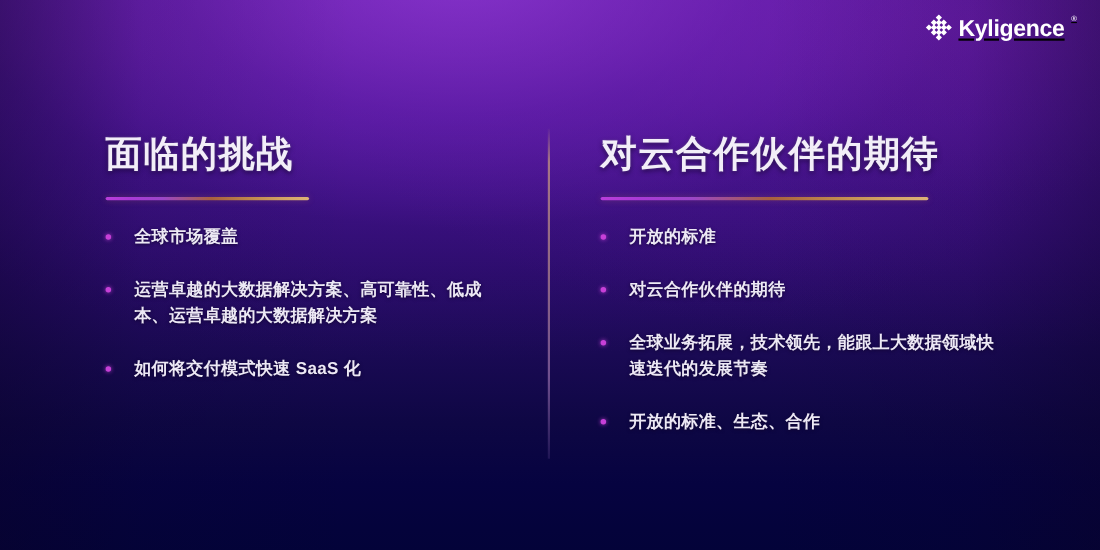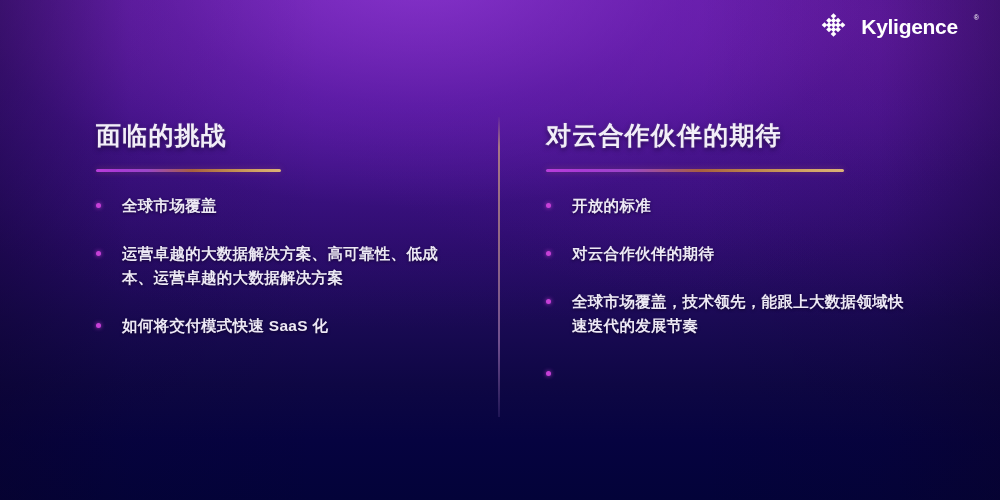--- a/index.html
+++ b/index.html
@@ -50,21 +50,22 @@
     pointer-events: none;
   }
 
   
   #logo {
     position: absolute;
     top: 13px;
     right: 22px;
     display: flex;
     align-items: center;
-    gap: 15px;
+    gap: 5px;
+    text-decoration: underline;
   }
   #logo .mark {
     width: 25px;
     height: 25px;
     display: block;
   }
   #logo .wordmark {
     color: #ffffff;
     font-size: 21px;
     font-weight: bold;
@@ -84,21 +85,21 @@
   
   .column {
     position: absolute;
     top: 120px;
   }
   #col-left  { left: 96px;  width: 372px; }
   #col-right { left: 546px; width: 372px; }
 
   .col-heading {
     color: #f2eef8;
-    font-size: 25px;
+    font-size: 33px;
     font-weight: bold;
     letter-spacing: 1.2px;
     line-height: 1.2;
     margin: 0;
     text-shadow: 0 2px 5px rgba(20, 0, 50, 0.75),
                  0 0 2px rgba(255,255,255,0.30);
   }
 
   .accent-rule {
     height: 3px;
@@ -218,21 +219,22 @@
       <li class="bullet-item">
         <span class="dot"></span>
         <span>开放的标准</span>
       </li>
       <li class="bullet-item">
         <span class="dot"></span>
         <span>对云合作伙伴的期待</span>
       </li>
       <li class="bullet-item">
         <span class="dot"></span>
-        <span>全球市场覆盖，技术领先，能跟上大数据领域快速迭代的发展节奏</span>
-      </li>
-      <li class="bullet-item">
-        <span class="dot"></span>
+        <span>全球业务拓展，技术领先，能跟上大数据领域快速迭代的发展节奏</span>
+      </li>
+      <li class="bullet-item">
+        <span class="dot"></span>
+        <span>开放的标准、生态、合作</span>
       </li>
     </ul>
   </div>
 
 </div>
 
 </body></html>

